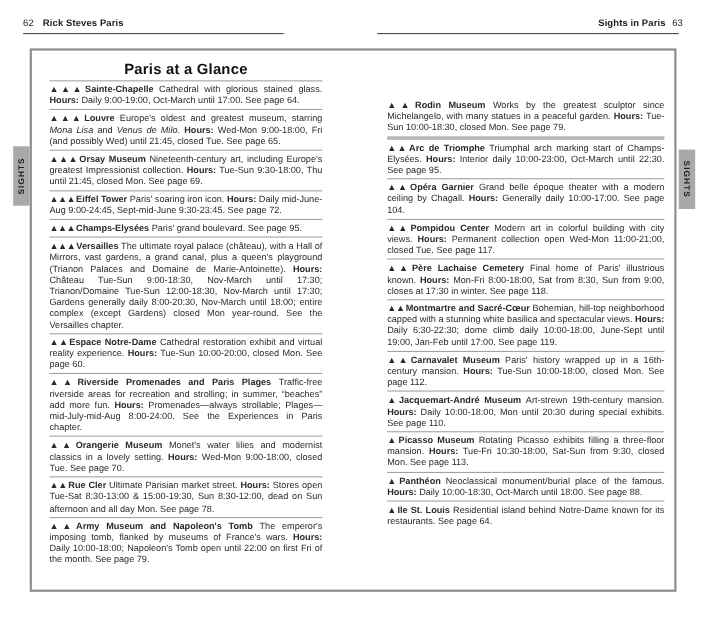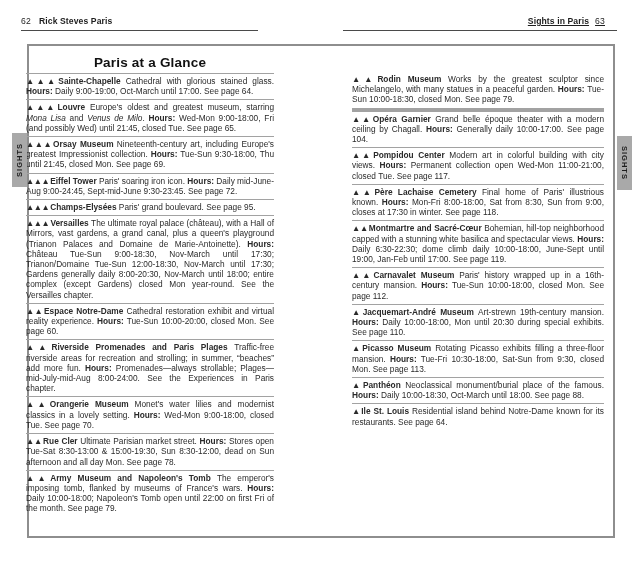--- a/index.html
+++ b/index.html
@@ -7,37 +7,37 @@
     width:640px;height:568px;background:#ffffff;
     font-family:"Liberation Sans",sans-serif;
     position:relative;overflow:hidden;
     -webkit-font-smoothing:antialiased;
   }
   .spread{position:absolute;inset:0;background:#fff;}
 
   
   .running-head{position:absolute;top:16px;font-size:8.6px;color:#1e1e1e;white-space:nowrap;}
   .running-head.left{left:21px;}
-  .running-head.right{right:35px;text-decoration:underline;}
+  .running-head.right{right:19px;}
   .pagenum{font-weight:400;letter-spacing:0.2px;}
   .running-head.left .pagenum{margin-right:8px;}
   .running-head.right .pagenum{margin-left:6px;}
   .head-title{font-weight:700;letter-spacing:0.1px;}
   .head-rule{position:absolute;top:30px;height:1px;background:#4a4a4a;}
   .head-rule.left-rule{left:21px;width:237px;}
   .head-rule.right-rule{left:343px;width:274px;}
 
   
   .glance-box{
     position:absolute;left:27px;top:44px;width:588px;height:494px;
     border:2px solid #8e8e8e;box-sizing:border-box;background:#fff;
   }
   .col{position:absolute;}
-  .left-col{left:26px;top:48px;width:248px;}
-  .right-col{left:352px;top:46px;width:252px;padding-top:26px;}
+  .left-col{left:45px;top:48px;width:248px;}
+  .right-col{left:352px;top:46px;width:252px;padding-top:42px;}
 
   .box-title{
     font-size:13.5px;font-weight:700;color:#111;
     text-align:center;margin:7px 0 3px 0;letter-spacing:0.2px;
   }
 
   .entry{
     font-size:8.3px;line-height:10.2px;color:#2a2a2a;
     text-align:justify;margin:0;padding:2px 0 3px 0;
   }
@@ -103,20 +103,21 @@
         <p class="entry"><span class="rating">▲▲</span><span class="b">Army Museum and Napoleon's Tomb </span><span>The emperor's imposing tomb, flanked by museums of France's wars. </span><span class="b">Hours:</span><span> Daily 10:00-18:00; Napoleon's Tomb open until 22:00 on first Fri of the month. See page 79.</span></p>
       </div>
   </div>
 
   <div class="col right-col">
     <div class="entries">
         <p class="entry"><span class="rating">▲▲</span><span class="b">Rodin Museum </span><span>Works by the greatest sculptor since Michelangelo, with many statues in a peaceful garden. </span><span class="b">Hours:</span><span> Tue-Sun 10:00-18:30, closed Mon. See page 79.</span></p>
         <div class="divider"></div>
         <div class="divider"></div>
         <div class="divider"></div>
+        <p class="entry"><span class="rating">▲▲</span><span class="b">Arc de Triomphe </span><span>Triumphal arch marking start of Champs-Elysées. </span><span class="b">Hours:</span><span> Interior daily 10:00-23:00, Oct-March until 22:30. See page 95.</span></p>
         <div class="divider"></div>
         <p class="entry"><span class="rating">▲▲</span><span class="b">Opéra Garnier </span><span>Grand belle époque theater with a modern ceiling by Chagall. </span><span class="b">Hours:</span><span> Generally daily 10:00-17:00. See page 104.</span></p>
         <div class="divider"></div>
         <p class="entry"><span class="rating">▲▲</span><span class="b">Pompidou Center </span><span>Modern art in colorful building with city views. </span><span class="b">Hours:</span><span> Permanent collection open Wed-Mon 11:00-21:00, closed Tue. See page 117.</span></p>
         <div class="divider"></div>
         <p class="entry"><span class="rating">▲▲</span><span class="b">Père Lachaise Cemetery </span><span>Final home of Paris' illustrious known. </span><span class="b">Hours:</span><span> Mon-Fri 8:00-18:00, Sat from 8:30, Sun from 9:00, closes at 17:30 in winter. See page 118.</span></p>
         <div class="divider"></div>
         <p class="entry"><span class="rating">▲▲</span><span class="b">Montmartre and Sacré-Cœur </span><span>Bohemian, hill-top neighborhood capped with a stunning white basilica and spectacular views. </span><span class="b">Hours:</span><span> Daily 6:30-22:30; dome climb daily 10:00-18:00, June-Sept until 19:00, Jan-Feb until 17:00. See page 119.</span></p>
         <div class="divider"></div>
         <p class="entry"><span class="rating">▲▲</span><span class="b">Carnavalet Museum </span><span>Paris' history wrapped up in a 16th-century mansion. </span><span class="b">Hours:</span><span> Tue-Sun 10:00-18:00, closed Mon. See page 112.</span></p>

